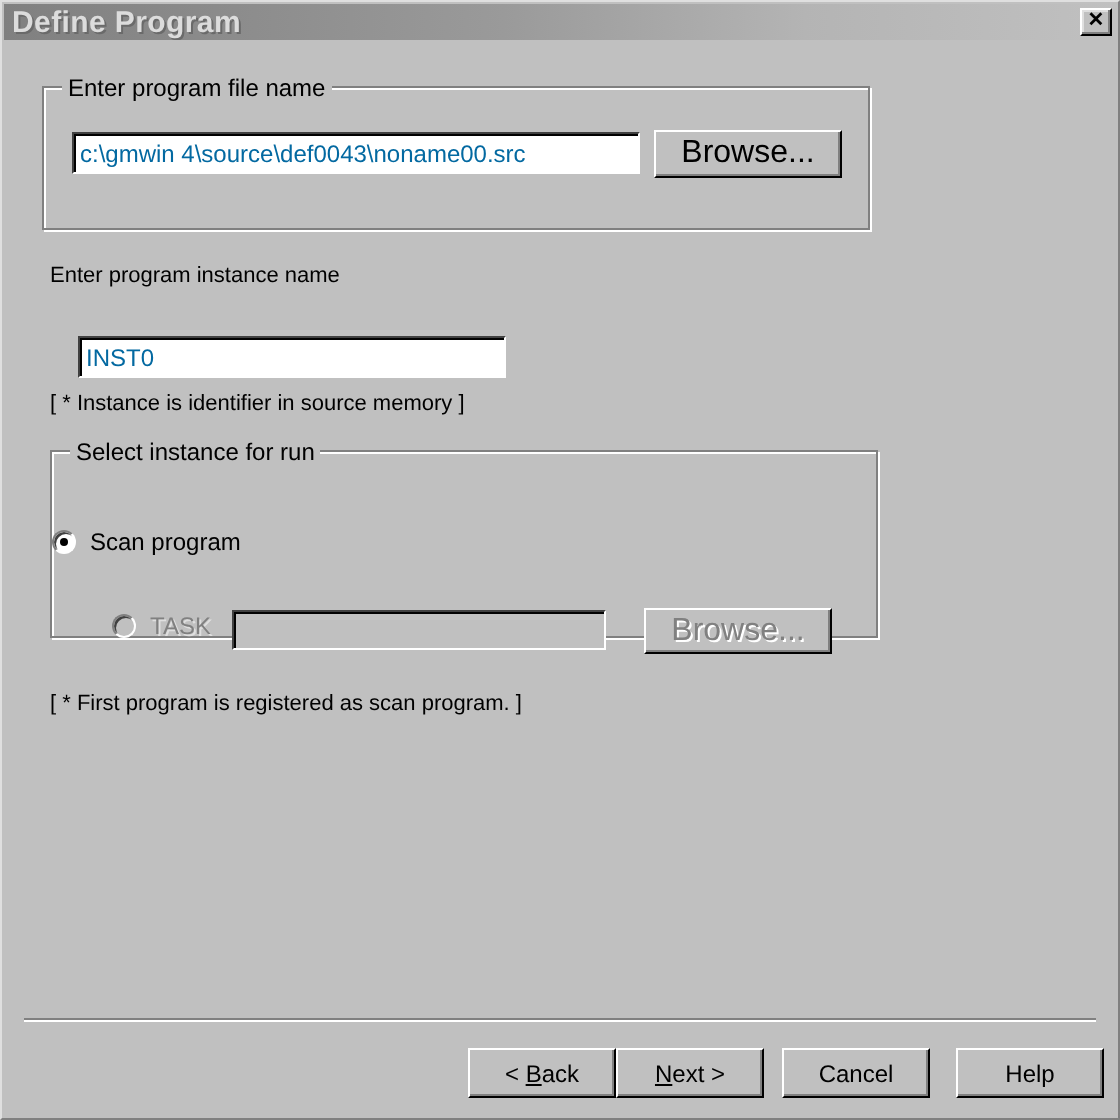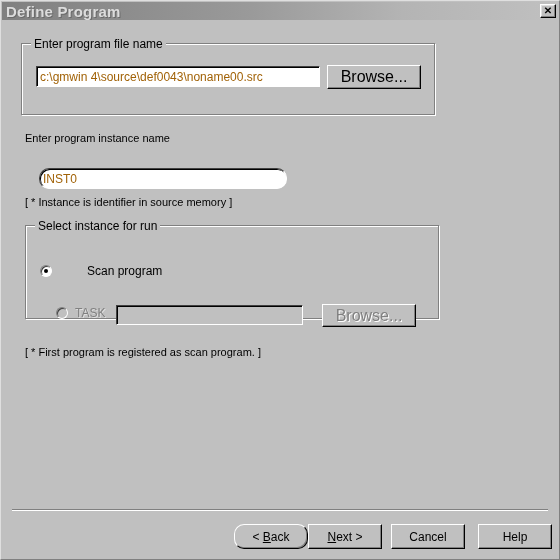--- a/index.html
+++ b/index.html
@@ -118,44 +118,43 @@
     position: absolute;
     background: #ffffff;
     border-top: 1px solid #404040;
     border-left: 1px solid #404040;
     border-right: 1px solid #ffffff;
     border-bottom: 1px solid #ffffff;
     box-shadow: inset 1px 1px 0 #000000;
     box-sizing: border-box;
     font-family: "Liberation Sans", sans-serif;
     font-size: 12px;
-    color: #a16207;
+    color: #0369a1;
     padding: 0 0 0 3px;
     display: flex;
     align-items: center;
     overflow: hidden;
     white-space: nowrap;
   }
   .textfield.disabled {
     background: #c0c0c0;
     color: #808080;
   }
 
   #file-input {
     left: 14px;
     top: 22px;
     width: 284px;
     height: 21px;
   }
   #instance-input {
     left: 37px;
     top: 148px;
-    width: 248px;
+    width: 214px;
     height: 21px;
-    border-radius: 10px;
   }
   #task-input {
     left: 90px;
     top: 79px;
     width: 187px;
     height: 20px;
   }
 
   
   .button {
@@ -205,21 +204,21 @@
   #instance-note  { left: 23px; top: 176px; }
   #scan-note      { left: 23px; top: 326px; }
 
   
   .radio-row {
     position: absolute;
     display: flex;
     align-items: center;
     white-space: nowrap;
   }
-  #radio-scan-row { left: 14px; top: 38px; gap: 28px; }
+  #radio-scan-row { left: 0; top: 38px; }
   #radio-task-row { left: 30px; top: 80px; }
 
   .radio-mark {
     width: 12px;
     height: 12px;
     border-radius: 50%;
     background: #ffffff;
     border-top: 1px solid #808080;
     border-left: 1px solid #808080;
     border-right: 1px solid #ffffff;
@@ -284,21 +283,21 @@
     box-shadow: inset -1px -1px 0 #808080;
     box-sizing: border-box;
     display: flex;
     align-items: center;
     justify-content: center;
     font-size: 12px;
     color: #000000;
     cursor: default;
     user-select: none;
   }
-  #back-button   { left: 232px; border-radius: 10px; }
+  #back-button   { left: 232px; }
   #next-button   { left: 306px; }
   #cancel-button { left: 389px; }
   #help-button   { left: 476px; }
 
   .accel { text-decoration: underline; }
 </style>
 </head>
 <body>
 
 <div id="dialog">

